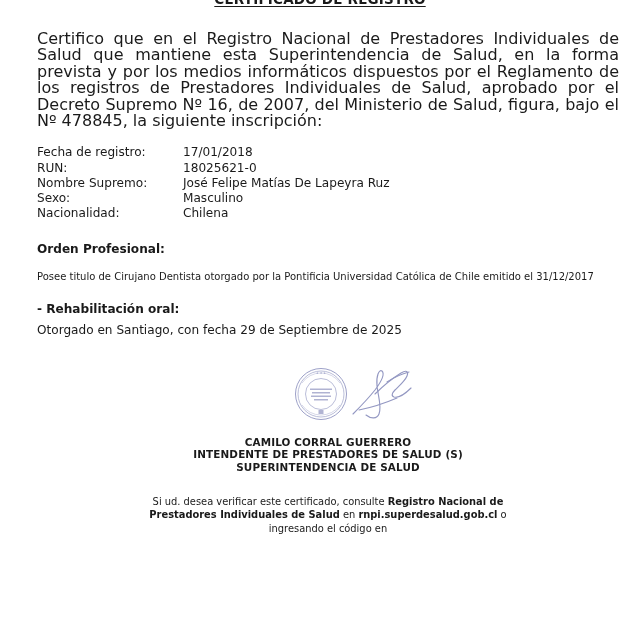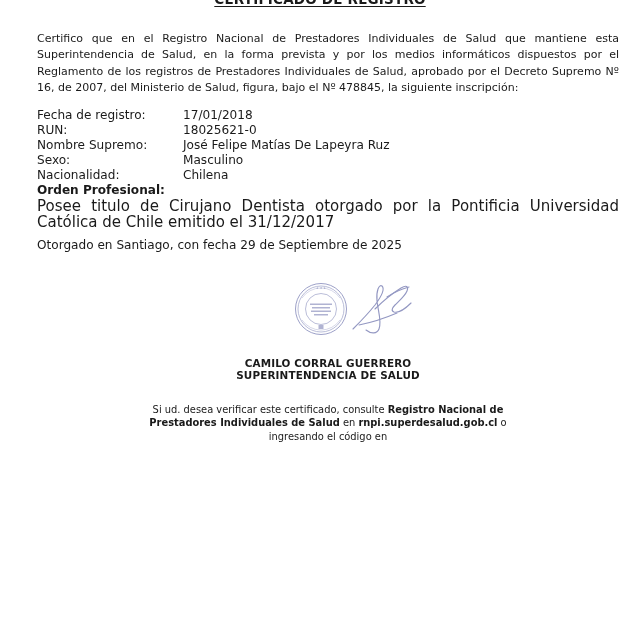--- a/index.html
+++ b/index.html
@@ -41,21 +41,21 @@
   .title-line-1 {
     margin-top: -9px;
   }
 
   
   .content {
     padding: 0 21px 0 37px;
   }
   .intro {
     text-align: justify;
-    font-size: 11px;
+    font-size: 16px;
     line-height: 16.4px;
     margin-top: 23px;
     hyphens: none;
   }
 
   
   .fields {
     margin-top: 5px;
     font-size: 12.1px;
     line-height: 15.1px;
@@ -66,31 +66,32 @@
     vertical-align: top;
     white-space: nowrap;
   }
   .fld-label { width: 146px; }
   .fld-value { }
 
   
   .section-head {
     font-weight: bold;
     font-size: 12.1px;
+    margin-top: 21px;
   }
   .sub-head {
     font-weight: bold;
     font-size: 12.1px;
     margin-top: 17px;
   }
   .sub-body {
-    font-size: 15px;
+    font-size: 10px;
     line-height: 16.2px;
     text-align: justify;
-    margin-top: 1px;
+    margin-top: 13px;
   }
   .granted {
     font-size: 12.1px;
     line-height: 16px;
     margin-top: 6px;
   }
 
   
   .sig-area {
     position: relative;
@@ -112,21 +113,21 @@
     height: 60px;
   }
 
   
   .sig-names {
     text-align: center;
     font-weight: bold;
     font-size: 10.4px;
     line-height: 12.2px;
     letter-spacing: 0.15px;
-    margin-top: 12px;
+    margin-top: 6px;
   }
 
   
   .footer {
     text-align: center;
     font-size: 9.9px;
     line-height: 13.4px;
     margin-top: 22px;
     padding: 0 100px;
   }
@@ -166,20 +167,21 @@
         <tr>
           <td class="fld-label">Nacionalidad:</td>
           <td class="fld-value">Chilena</td>
         </tr>
       </tbody>
     </table>
 
     <div class="section-head">Orden Profesional:</div>
     <div class="sub-body">Posee titulo de Cirujano Dentista otorgado por la Pontificia Universidad Católica de Chile emitido el 31/12/2017</div>
 
+    <div class="sub-head">- Rehabilitación oral:</div>
 
     <div class="granted">Otorgado en Santiago, con fecha 29 de Septiembre de 2025</div>
 
     <div class="sig-area">
 
       <svg class="stamp" viewBox="0 0 56 56">
         <g stroke="#8186b8" fill="none" opacity="0.78">
           <circle cx="28" cy="28" r="25.5" stroke-width="1"></circle>
           <circle cx="28" cy="28" r="23" stroke-width="0.7"></circle>
           <circle cx="28" cy="28" r="15.5" stroke-width="0.7"></circle>
@@ -205,20 +207,21 @@
           <path d="M4 50 C 10 44, 18 36, 26 26 C 32 18, 36 10, 33 7 C 30 5, 27 12, 28 22 C 29 32, 33 42, 30 50 C 28 55, 22 55, 17 51"></path>
           <path d="M26 30 C 34 22, 44 14, 52 9 C 57 6, 60 7, 58 12 C 56 17, 50 22, 46 26 C 43 29, 42 32, 45 33 C 49 34, 56 30, 62 24"></path>
           <path d="M38 18 C 44 14, 52 10, 60 8"></path>
           <path d="M10 46 C 20 44, 34 40, 48 34"></path>
         </g>
       </svg>
     </div>
 
     <div class="sig-names">
       <div>CAMILO CORRAL GUERRERO</div>
+      <div>INTENDENTE DE PRESTADORES DE SALUD (S)</div>
       <div>SUPERINTENDENCIA DE SALUD</div>
     </div>
 
     <div class="footer">
       <span>Si ud. desea verificar este certificado, consulte </span><b>Registro Nacional de Prestadores Individuales de Salud</b><span> en </span><b>rnpi.superdesalud.gob.cl</b><span> o ingresando el código en </span>
     </div>
 
   </div>
 </div>
 

